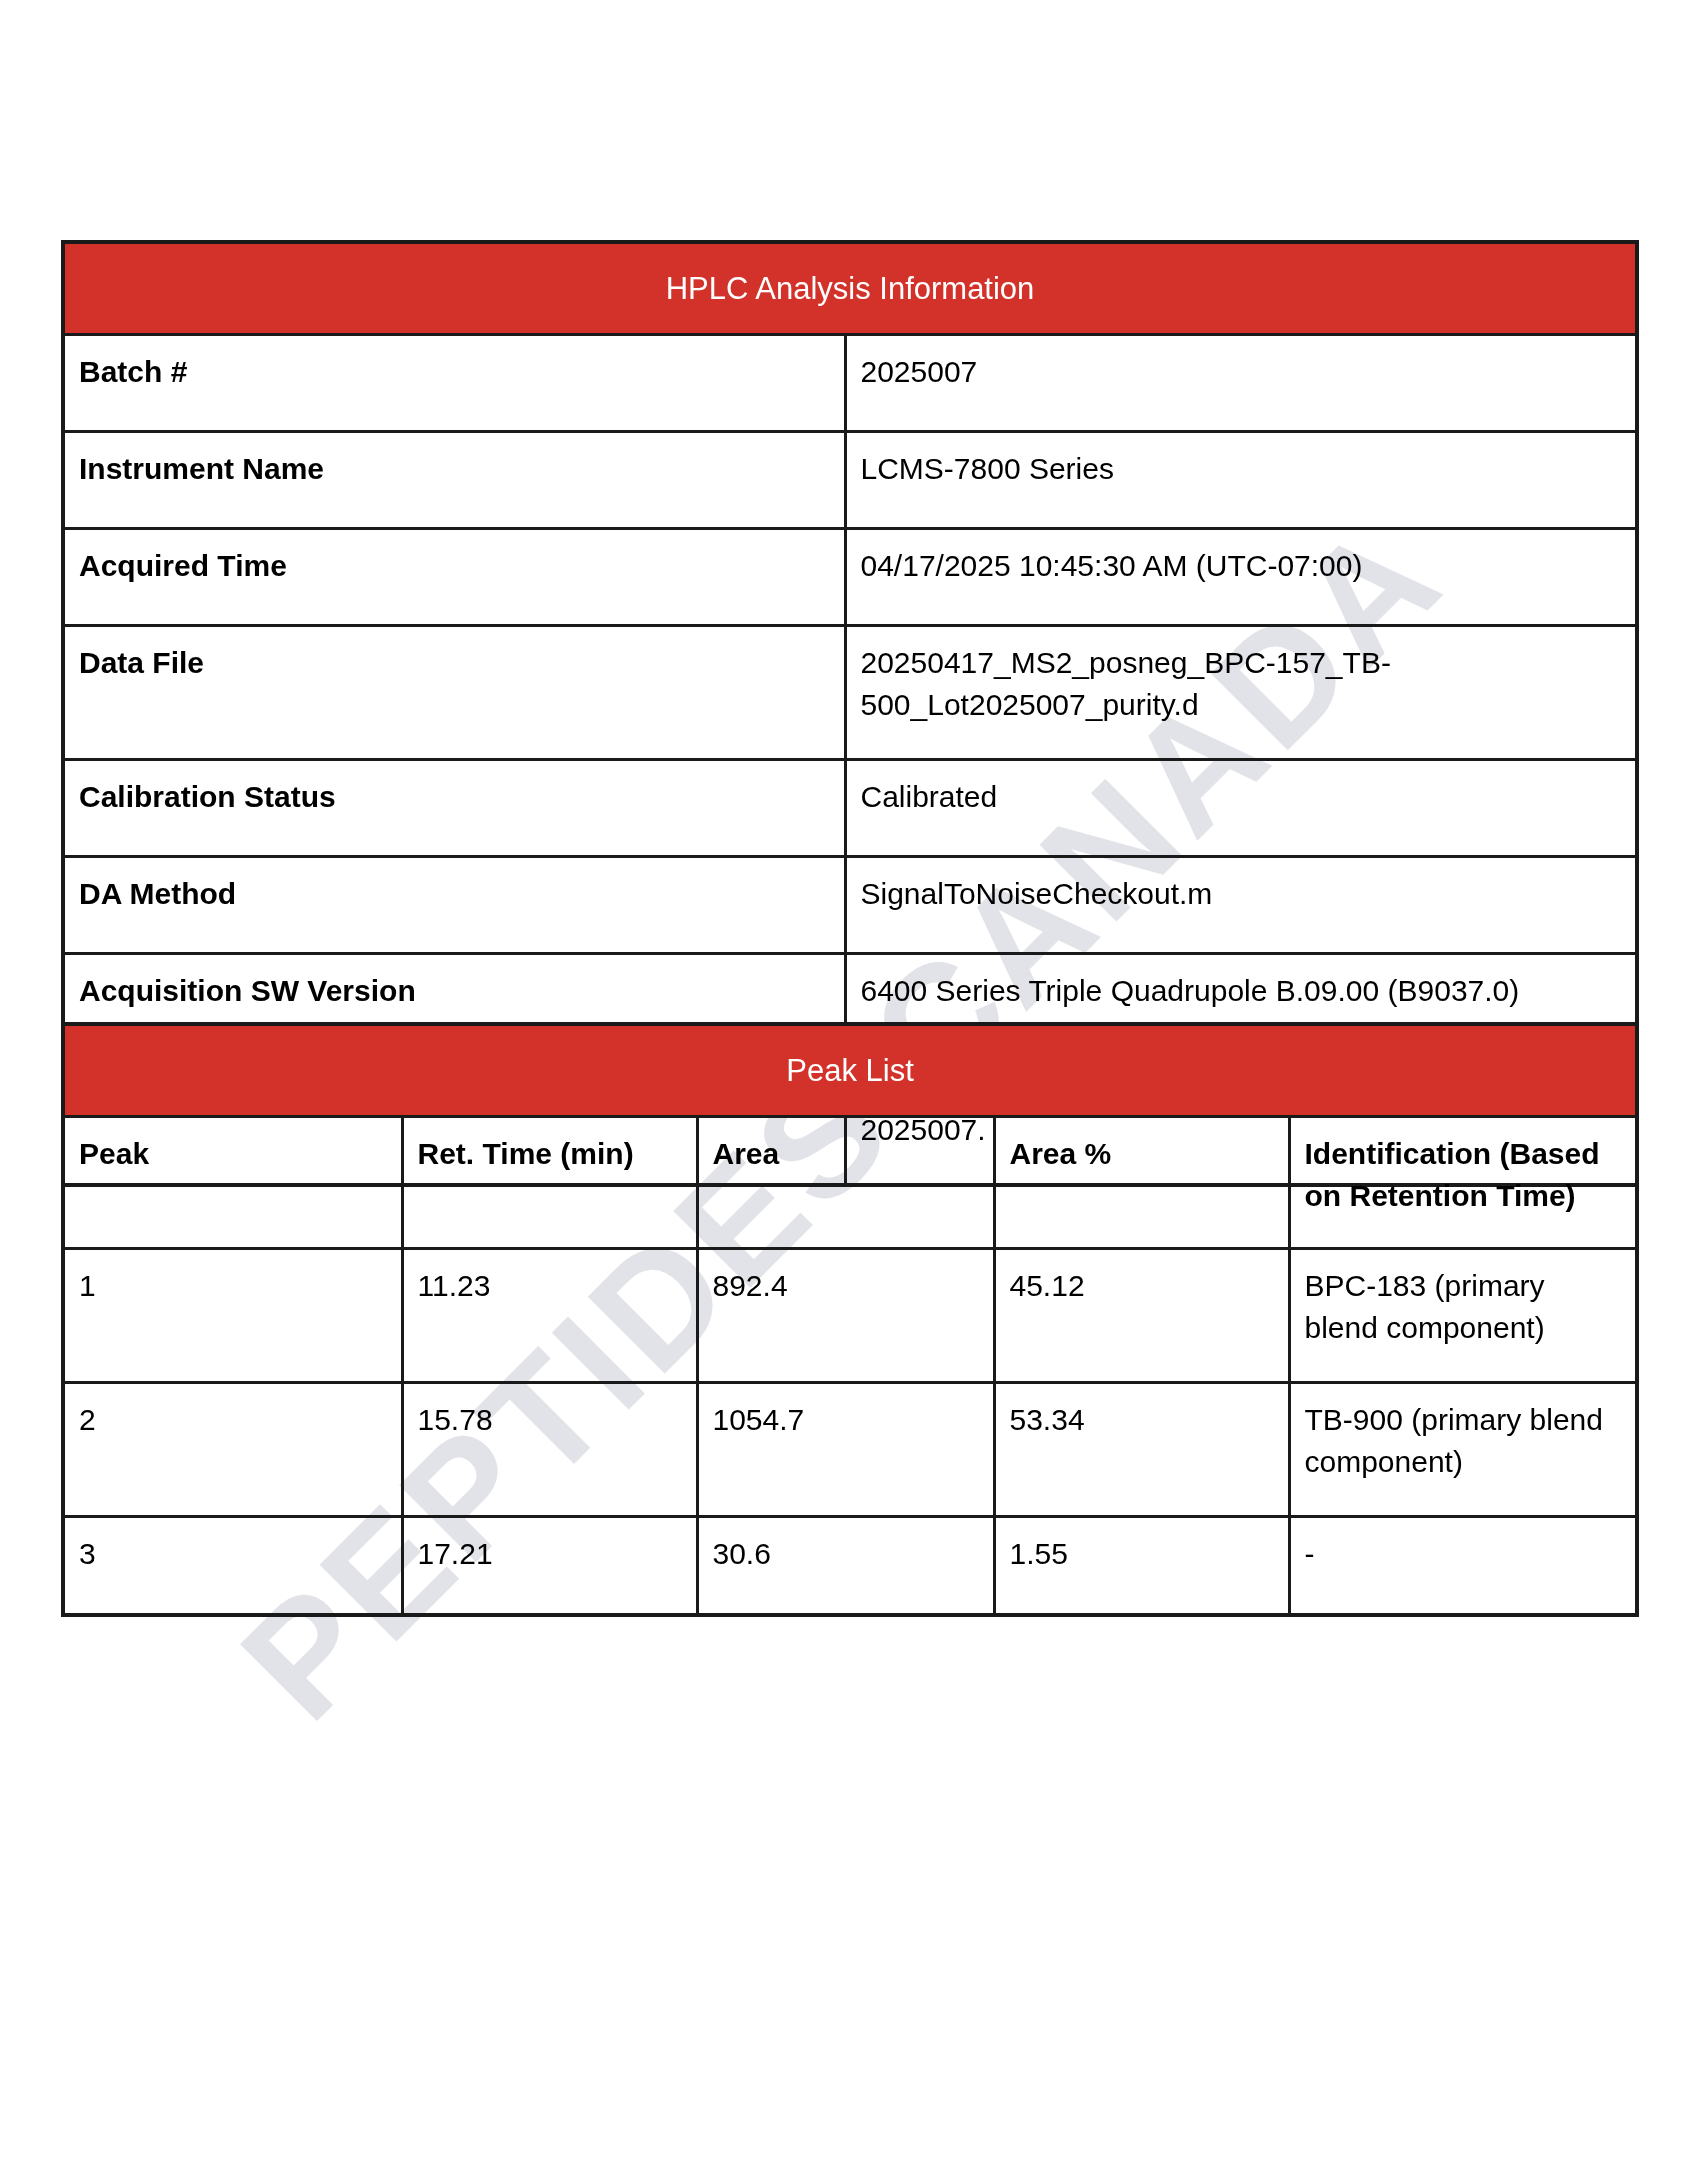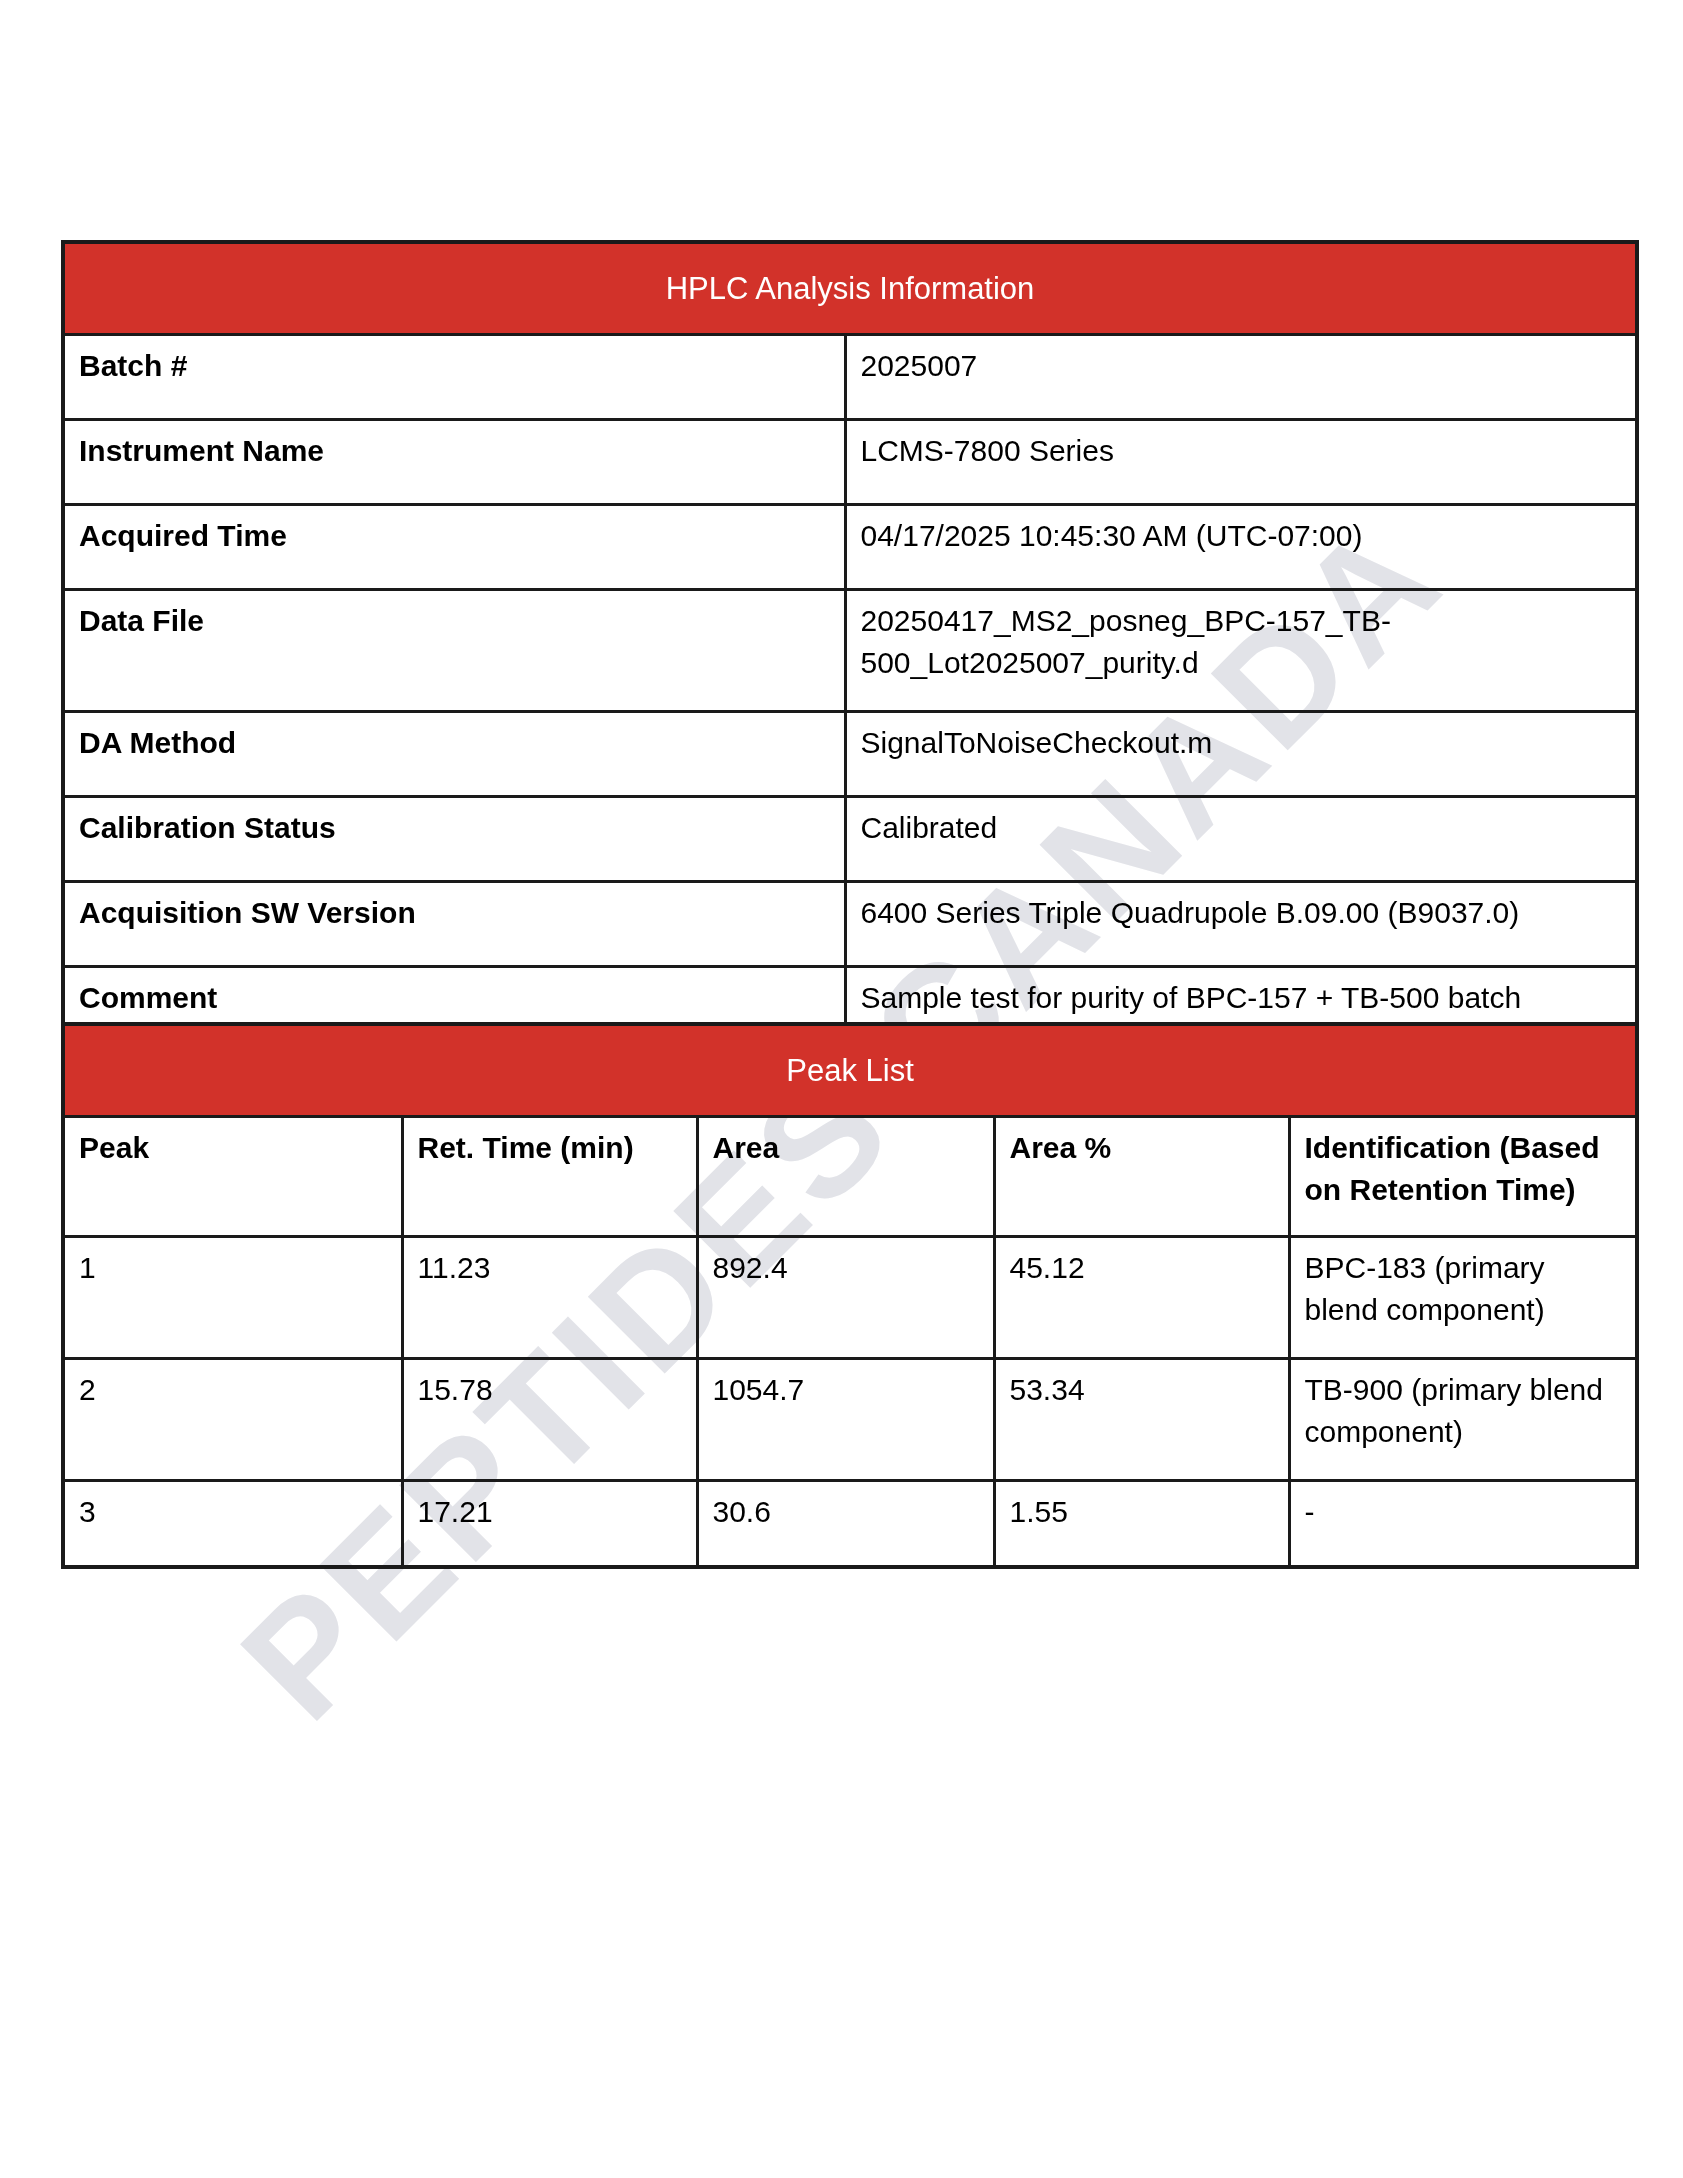--- a/index.html
+++ b/index.html
@@ -31,21 +31,21 @@
     table-layout:fixed;
     border:4px solid #1a1a1a;
     z-index:1;
   }
   #info-table { top:240px; }
   #peak-table { top:1022px; }
   td, th {
     border:3px solid #1a1a1a;
     vertical-align:top;
     text-align:left;
-    padding:9px 14px;
+    padding:15px 14px;
     font-size:30px;
     line-height:1.4;
     background:transparent;
     overflow:hidden;
   }
   tr.band th {
     background:#d2322a;
     color:#ffffff;
     text-align:center;
     vertical-align:middle;
@@ -90,26 +90,26 @@
       </tr>
       <tr class="r-single">
         <td class="lbl">Acquired Time</td>
         <td>04/17/2025 10:45:30 AM (UTC-07:00)</td>
       </tr>
       <tr class="r-double">
         <td class="lbl">Data File</td>
         <td>20250417_MS2_posneg_BPC-157_TB-500_Lot2025007_purity.d</td>
       </tr>
       <tr class="r-single">
+        <td class="lbl">Calibration Status</td>
+        <td>Calibrated</td>
+      </tr>
+      <tr class="r-single">
         <td class="lbl">DA Method</td>
         <td>SignalToNoiseCheckout.m</td>
-      </tr>
-      <tr class="r-single">
-        <td class="lbl">Calibration Status</td>
-        <td>Calibrated</td>
       </tr>
       <tr class="r-single">
         <td class="lbl">Acquisition SW Version</td>
         <td>6400 Series Triple Quadrupole B.09.00 (B9037.0)</td>
       </tr>
       <tr class="r-double">
         <td class="lbl">Comment</td>
         <td>Sample test for purity of BPC-157 + TB-500 batch 2025007.</td>
       </tr>
     </tbody>

